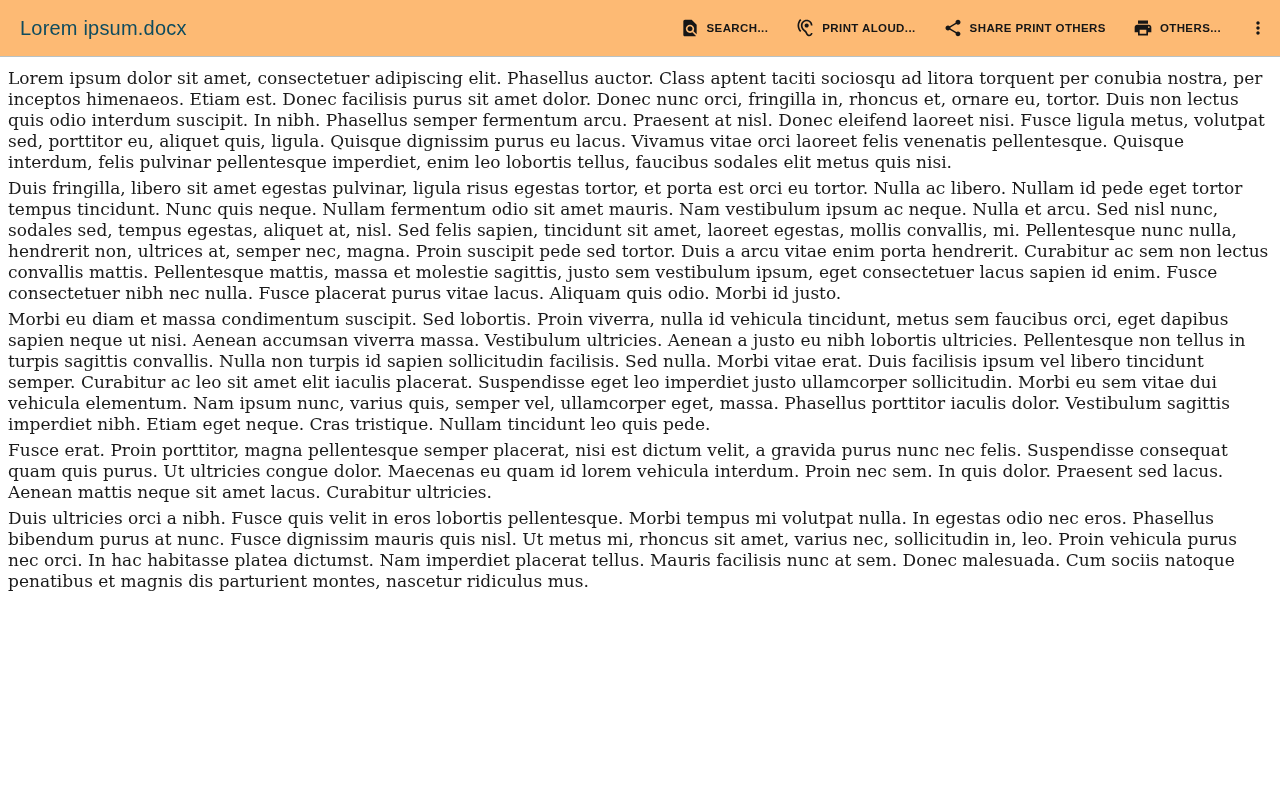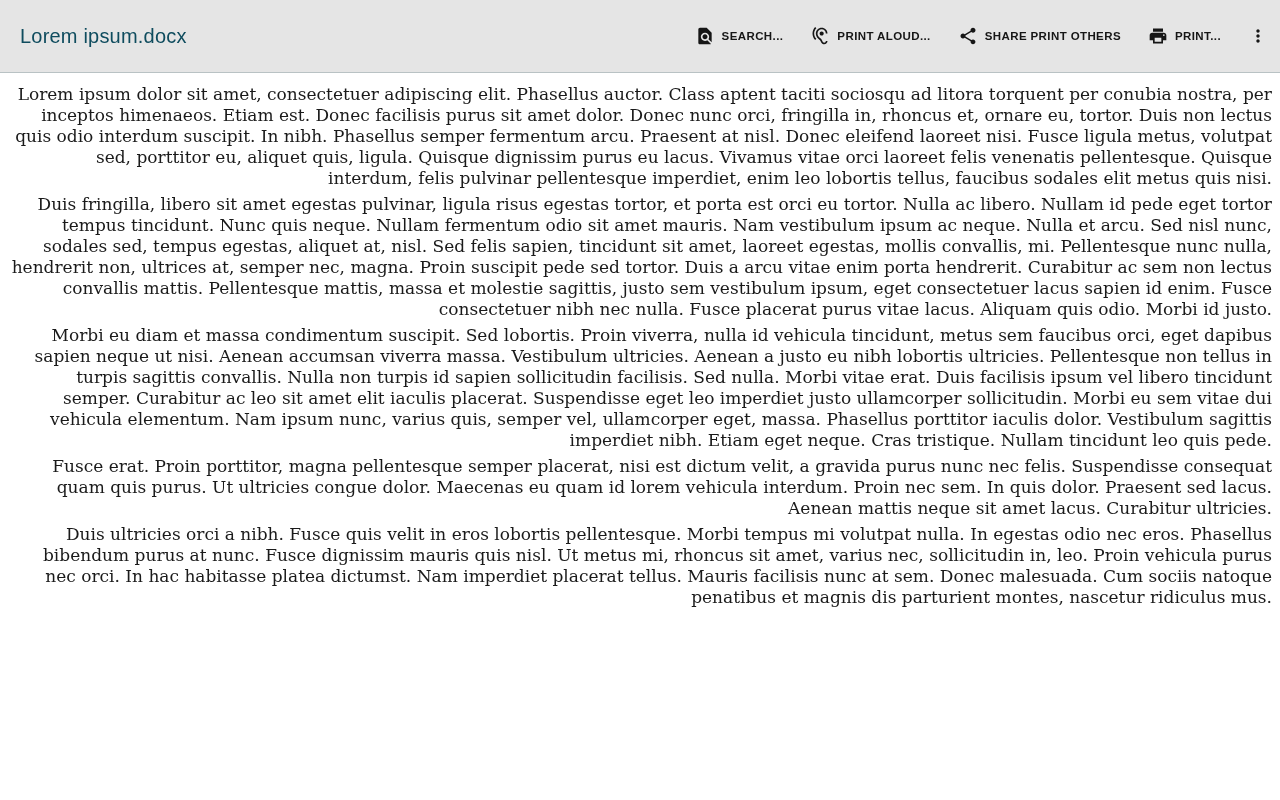--- a/index.html
+++ b/index.html
@@ -1,22 +1,22 @@
 <!DOCTYPE html>
 <html><head>
 <meta charset="utf-8">
 <style>
   html, body { margin: 0; padding: 0; background: #ffffff; }
   body {
     width: 1280px; height: 800px; overflow: hidden;
     font-family: "Liberation Sans", sans-serif;
   }
   .appbar {
-    height: 73px; box-sizing: border-box;
-    background: #e5e5e5;
+    height: 57px; box-sizing: border-box;
+    background: #fdba74;
     border-bottom: 1px solid #b9c2c4;
     display: flex; align-items: center;
     padding: 0 10px 0 20px;
   }
   .appbar-title {
     font-size: 20px; color: #0f4c5e; letter-spacing: 0.2px;
     white-space: nowrap;
   }
   .toolbar {
     margin-left: auto; display: flex; align-items: center; gap: 23px;
@@ -37,21 +37,21 @@
     background: none; border: none; padding: 2px; margin: 0;
     cursor: pointer; color: #161616;
   }
   .doc {
     box-sizing: border-box;
     height: 736px; overflow: hidden;
     padding: 11px 8px 0 8px;
     font-family: "DejaVu Serif", "Liberation Serif", serif;
     font-size: 17px; line-height: 21px; color: #1a1a1a;
   }
-  .doc p { margin: 0 0 5px 0; text-align: right; }
+  .doc p { margin: 0 0 5px 0; text-align: left; }
 </style>
 </head>
 <body>
 
 <div class="app">
 
   <header class="appbar">
     <div class="appbar-title">Lorem ipsum.docx</div>
 
     <div class="toolbar">
@@ -82,21 +82,21 @@
         </span>
         <span class="lbl">SHARE PRINT OTHERS</span>
       </button>
 
       <button class="tb-btn">
         <span class="icon icon-20">
           <svg viewBox="0 0 24 24">
               <path d="M19 8H5c-1.66 0-3 1.34-3 3v6h4v4h12v-4h4v-6c0-1.66-1.34-3-3-3zm-3 11H8v-5h8v5zm3-7c-.55 0-1-.45-1-1s.45-1 1-1 1 .45 1 1-.45 1-1 1zm-1-9H6v4h12V3z"></path>
             </svg>
         </span>
-        <span class="lbl">PRINT...</span>
+        <span class="lbl">OTHERS...</span>
       </button>
 
       <button class="kebab-btn">
         <span class="icon icon-20">
           <svg viewBox="0 0 24 24">
               <path d="M12 8c1.1 0 2-.9 2-2s-.9-2-2-2-2 .9-2 2 .9 2 2 2zm0 2c-1.1 0-2 .9-2 2s.9 2 2 2 2-.9 2-2-.9-2-2-2zm0 6c-1.1 0-2 .9-2 2s.9 2 2 2 2-.9 2-2-.9-2-2-2z"></path>
             </svg>
         </span>
       </button>
 

